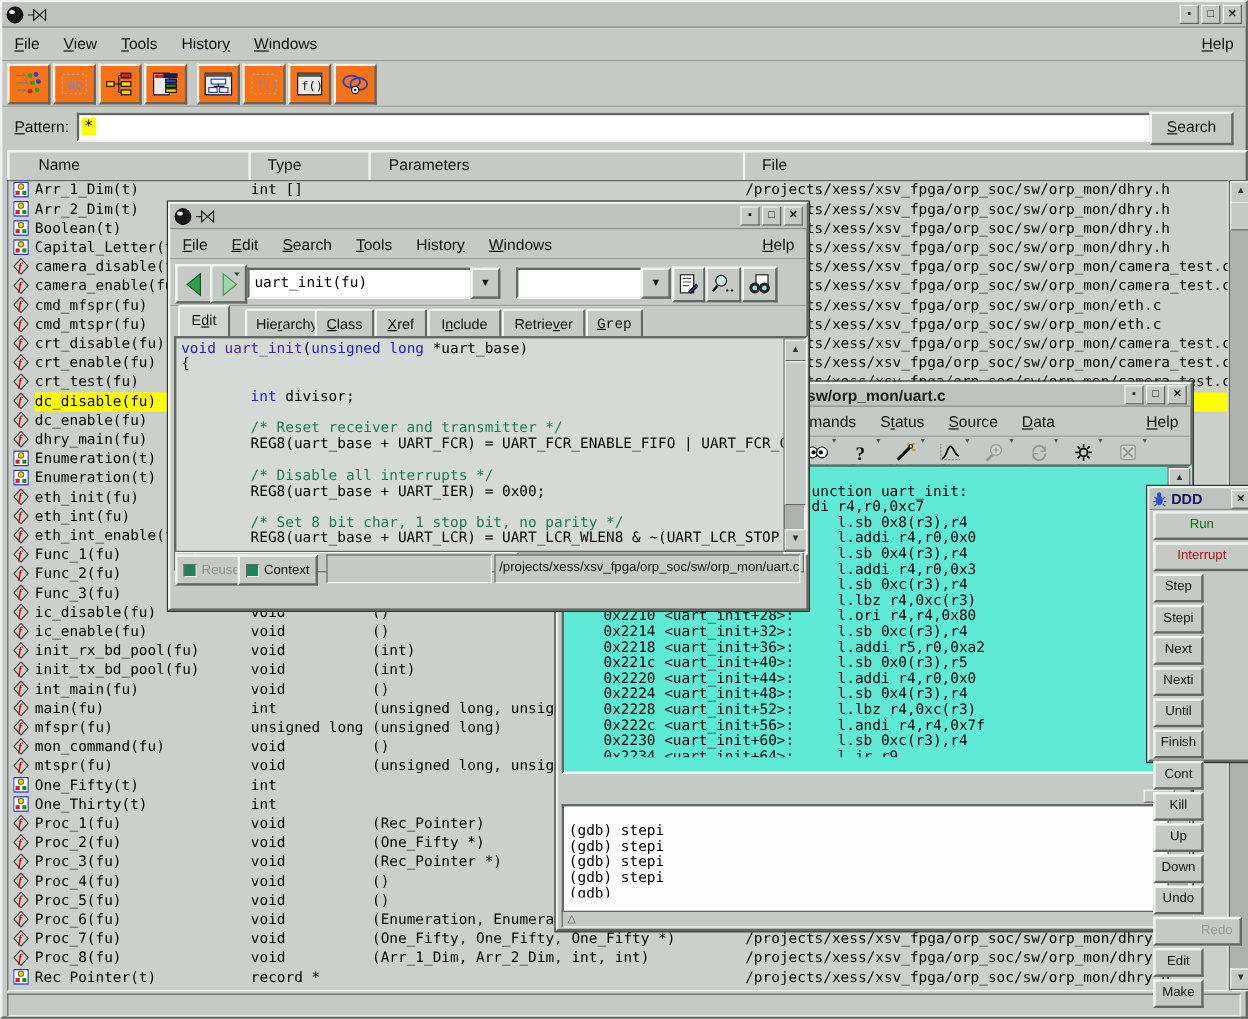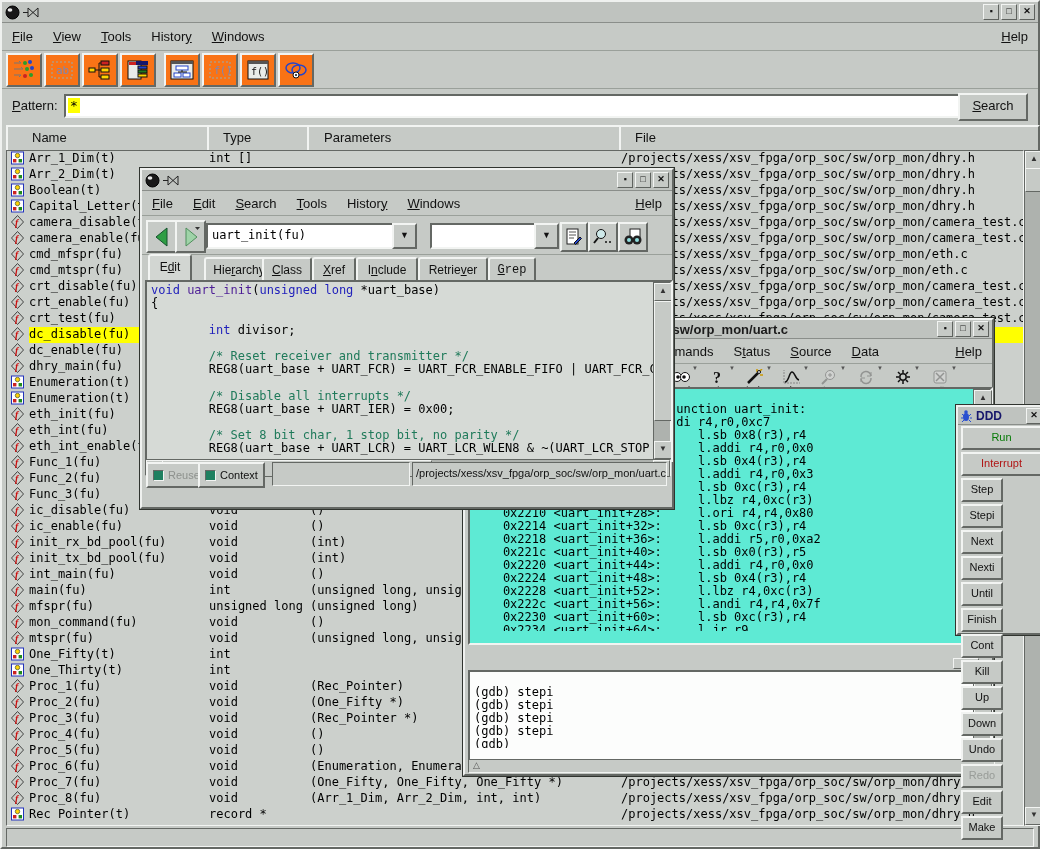--- a/index.html
+++ b/index.html
@@ -119,21 +119,21 @@
   
   #ddd-tool{left:956px;top:405px;width:86px;height:226px;z-index:4;}
   #tool-titlebar{height:17px;padding:0 2px;}
   #tool-title{font-weight:bold;font-size:12px;color:#16166b;flex:1;}
   #tool-grid{position:absolute;left:2px;top:18px;right:2px;display:flex;flex-wrap:wrap;}
   .tool-btn{width:38px;height:20px;margin:1px 0 1px 1px;background:#c6cac6;font-size:11px;
     color:#111;text-align:center;line-height:18px;white-space:nowrap;overflow:hidden;}
   .tool-btn.wide{width:77px;}
   .tool-btn.green{color:#067a06;}
   .tool-btn.red{color:#b01515;}
-  .tool-btn.disabled{color:#989c98;}
+  .tool-btn.disabled{color:#989c98;padding-left:32px;}
   svg{display:block;}
 </style>
 </head>
 <body>
 
 <div id="screen">
 
   <div class="win" id="main-window" style="left:0;top:0;width:1036px;height:845px;">
     <div class="titlebar">
       <span>

